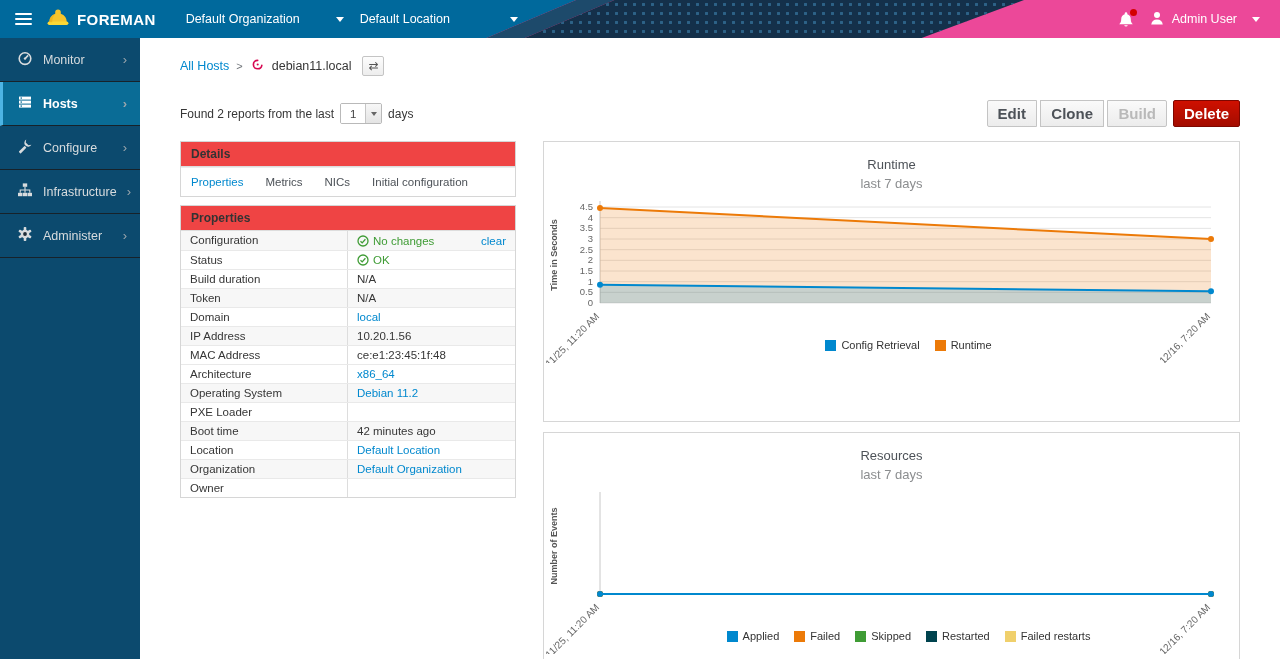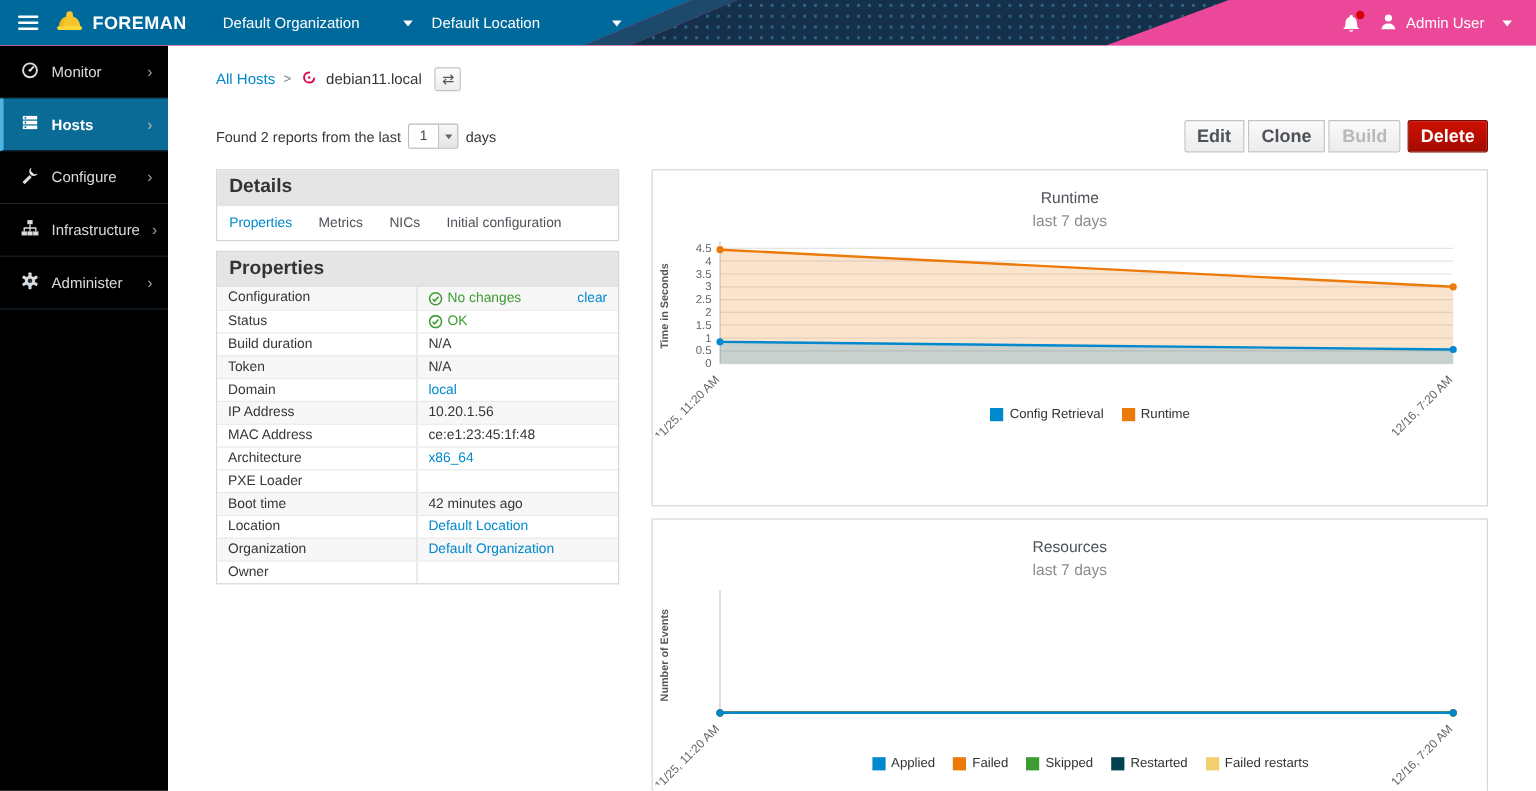--- a/index.html
+++ b/index.html
@@ -20,21 +20,21 @@
   .brand-name { color:#fff; font-weight:bold; font-size:15px; letter-spacing:.4px; }
   .nav-dd { display:flex; align-items:center; justify-content:space-between; width:158px; color:#fff; font-size:12.5px; cursor:pointer; margin-left:16px; }
   .nav-dd:nth-of-type(2){ margin-left:22px; }
   .caret { width:0; height:0; border-left:4px solid transparent; border-right:4px solid transparent; border-top:5px solid #fff; margin-left:8px; }
   .nav-right { position:relative; margin-left:auto; display:flex; align-items:center; gap:15px; padding-right:20px; color:#fff; font-size:12.5px; }
   .bell-wrap { position:relative; display:flex; cursor:pointer; }
   .bell-dot { position:absolute; top:-2px; right:-3px; width:7px; height:7px; border-radius:50%; background:#d30000; }
   .user-wrap { display:flex; align-items:center; gap:7px; cursor:pointer; }
 
   
-  .sidebar { position:absolute; top:38px; left:0; bottom:0; width:140px; background:#000000; }
+  .sidebar { position:absolute; top:38px; left:0; bottom:0; width:140px; background:#0c4a6e; }
   .side-item { height:44px; display:flex; align-items:center; padding-left:17px; gap:10px; color:#d8dcde; font-size:12.5px; cursor:pointer; border-bottom:1px solid #17222a; }
   .side-item .chev { margin-left:auto; margin-right:13px; color:#9aa5ac; font-size:13px; }
   .side-item.active { background:#0a6c96; border-left:3px solid #4db4e4; padding-left:14px; color:#fff; font-weight:bold; }
   .side-item svg { flex:0 0 auto; }
 
   
   .main { position:absolute; top:38px; left:140px; right:0; bottom:0; background:#fff; padding:18px 40px 0 40px; overflow:hidden; }
 
   .breadcrumb { display:flex; align-items:center; gap:7px; font-size:12.5px; }
   .breadcrumb a { color:#0088ce; text-decoration:none; cursor:pointer; }
@@ -55,21 +55,21 @@
   .btn-group .btn:first-child { border-radius:2px 0 0 2px; margin-left:0; }
   .btn-group .btn:last-child { border-radius:0 2px 2px 0; }
   .btn.disabled { color:#b9b9b9; cursor:default; }
   .btn-danger { margin-left:6px; border-radius:2px; background:linear-gradient(#cf1000,#a30c00); border-color:#7e0700; color:#fff; }
 
   .columns { margin-top:14px; display:flex; gap:27px; }
   .left-col { width:336px; flex:0 0 336px; }
   .right-col { flex:1; display:flex; flex-direction:column; gap:10px; }
 
   .panel { border:1px solid #d6d6d6; background:#fff; }
-  .panel-head { background:#e5e5e5; border-bottom:1px solid #ddd; padding:5px 10px; font-size:16px; font-weight:bold; color:#333; }
+  .panel-head { background:#ef4444; border-bottom:1px solid #ddd; padding:5px 10px; font-size:12px; font-weight:bold; color:#333; }
   .detail-btns { padding:7px 8px; display:flex; gap:5px; }
   .tabs-row { border-top:1px solid #ececec; padding:8px 10px; display:flex; gap:22px; font-size:11.5px; }
   .tab { color:#4d5258; cursor:pointer; }
   .tab.active { color:#0088ce; }
 
   .props-table { margin-top:8px; border:1px solid #d6d6d6; font-size:11.5px; }
   .prop-row { display:flex; border-top:1px solid #e9e9e9; min-height:19px; }
   .prop-row:first-child { border-top:none; }
   .prop-row.striped { background:#f7f7f7; }
   .prop-label { width:50%; padding:3px 9px; border-right:1px solid #ddd; color:#363636; }
@@ -319,20 +319,26 @@
             <div class="prop-row">
               <div class="prop-label">MAC Address</div>
               <div class="prop-value">
                 <span>ce:e1:23:45:1f:48</span>
               </div>
             </div>
             <div class="prop-row">
               <div class="prop-label">Architecture</div>
               <div class="prop-value">
                 <a>x86_64</a>
+              </div>
+            </div>
+            <div class="prop-row striped">
+              <div class="prop-label">Operating System</div>
+              <div class="prop-value">
+                <a>Debian 11.2</a>
               </div>
             </div>
             <div class="prop-row">
               <div class="prop-label">PXE Loader</div>
               <div class="prop-value">
                 <span></span>
               </div>
             </div>
             <div class="prop-row striped">
               <div class="prop-label">Boot time</div>

